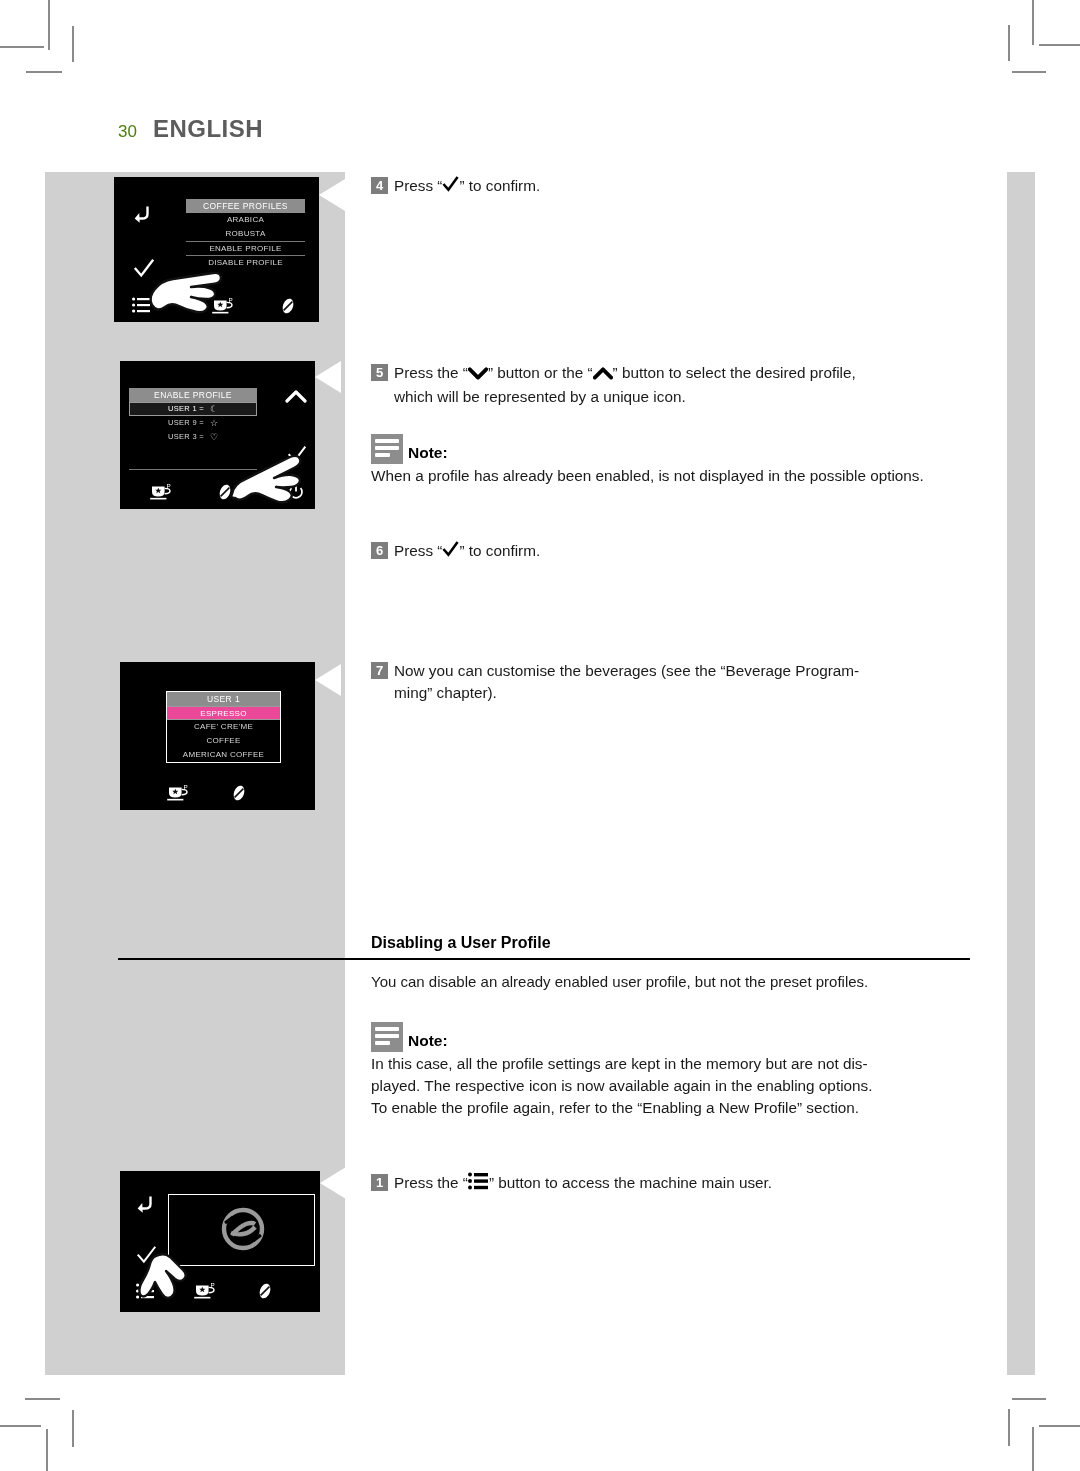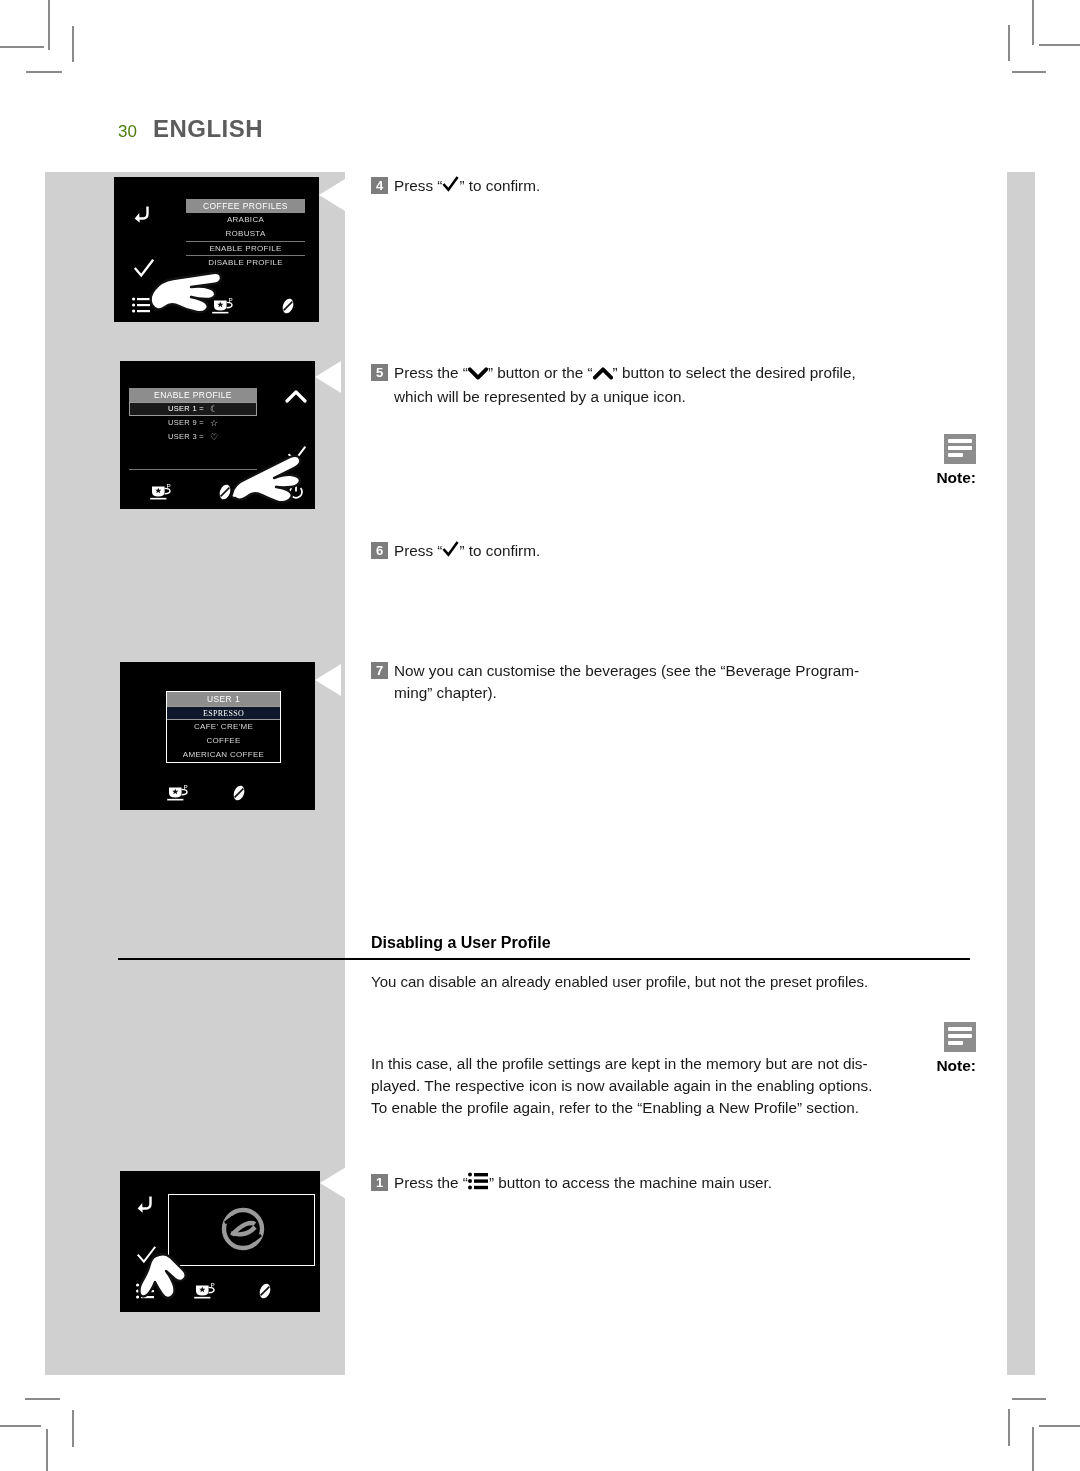--- a/index.html
+++ b/index.html
@@ -78,26 +78,25 @@
   .menu-item {
     background: #000;
     color: #d8d8d8;
     text-align: center;
     font-size: 8px;
     letter-spacing: 0.3px;
     line-height: 14px;
     height: 14px;
   }
   .menu-item.sel {
-    background: #0f172a;
+    background: #ec4899;
     color: #ffffff;
     border-top: 1px solid #9a9a9a;
     border-bottom: 1px solid #9a9a9a;
     box-sizing: border-box;
-    font-family: Liberation Serif, serif;
   }
   .menu-item.bordered {
     border-top: 1px solid #777;
     box-sizing: border-box;
   }
   .menu-row {
     background: #000;
     color: #d8d8d8;
     font-size: 7.5px;
     line-height: 14px;
@@ -145,21 +144,21 @@
     vertical-align: 1px;
     margin-right: 6px;
   }
   .step-body { display: inline; }
   .step-indent { display: block; padding-left: 23px; }
 
   .inline-glyph { display: inline-block; vertical-align: -2px; }
 
   
   .note { position: absolute; width: 605px; }
-  .note-head { display: flex; align-items: flex-end; gap: 5px; height: 30px; flex-direction: column; }
+  .note-head { display: flex; align-items: flex-end; gap: 5px; height: 30px; }
   .note-icon {
     width: 32px; height: 30px;
     background: #8d8d8d;
     position: relative;
     flex: 0 0 auto;
   }
   .note-icon .bar {
     position: absolute; background: #ffffff; border-radius: 1px;
   }
   .note-label { font-weight: bold; font-size: 15.5px; line-height: 18px; padding-bottom: 2px; }
@@ -444,20 +443,21 @@
 
 <div class="note" style="left:371px;top:434px;">
   <div class="note-head">
     <div class="note-icon">
       <span class="bar" style="left:4px;top:5px;width:24px;height:4px;"></span>
       <span class="bar" style="left:4px;top:12px;width:24px;height:4px;"></span>
       <span class="bar" style="left:4px;top:19px;width:15px;height:4px;"></span>
     </div>
     <div class="note-label">Note:</div>
   </div>
+  <div class="note-text">When a profile has already been enabled, is not displayed in the possible options.</div>
 </div>
 
 <div class="step" style="left:371px;top:540px;width:600px;">
   <span class="step-num">6</span><span class="step-body">Press “</span><span class="inline-glyph">
     <svg width="17" height="18" viewBox="0 0 24 24">
         <path d="M2 12 L9 20 L22 2" stroke="#000" stroke-width="3.6" fill="none"></path>
       </svg>
   </span><span class="step-body">” to confirm.</span>
 </div>
 

